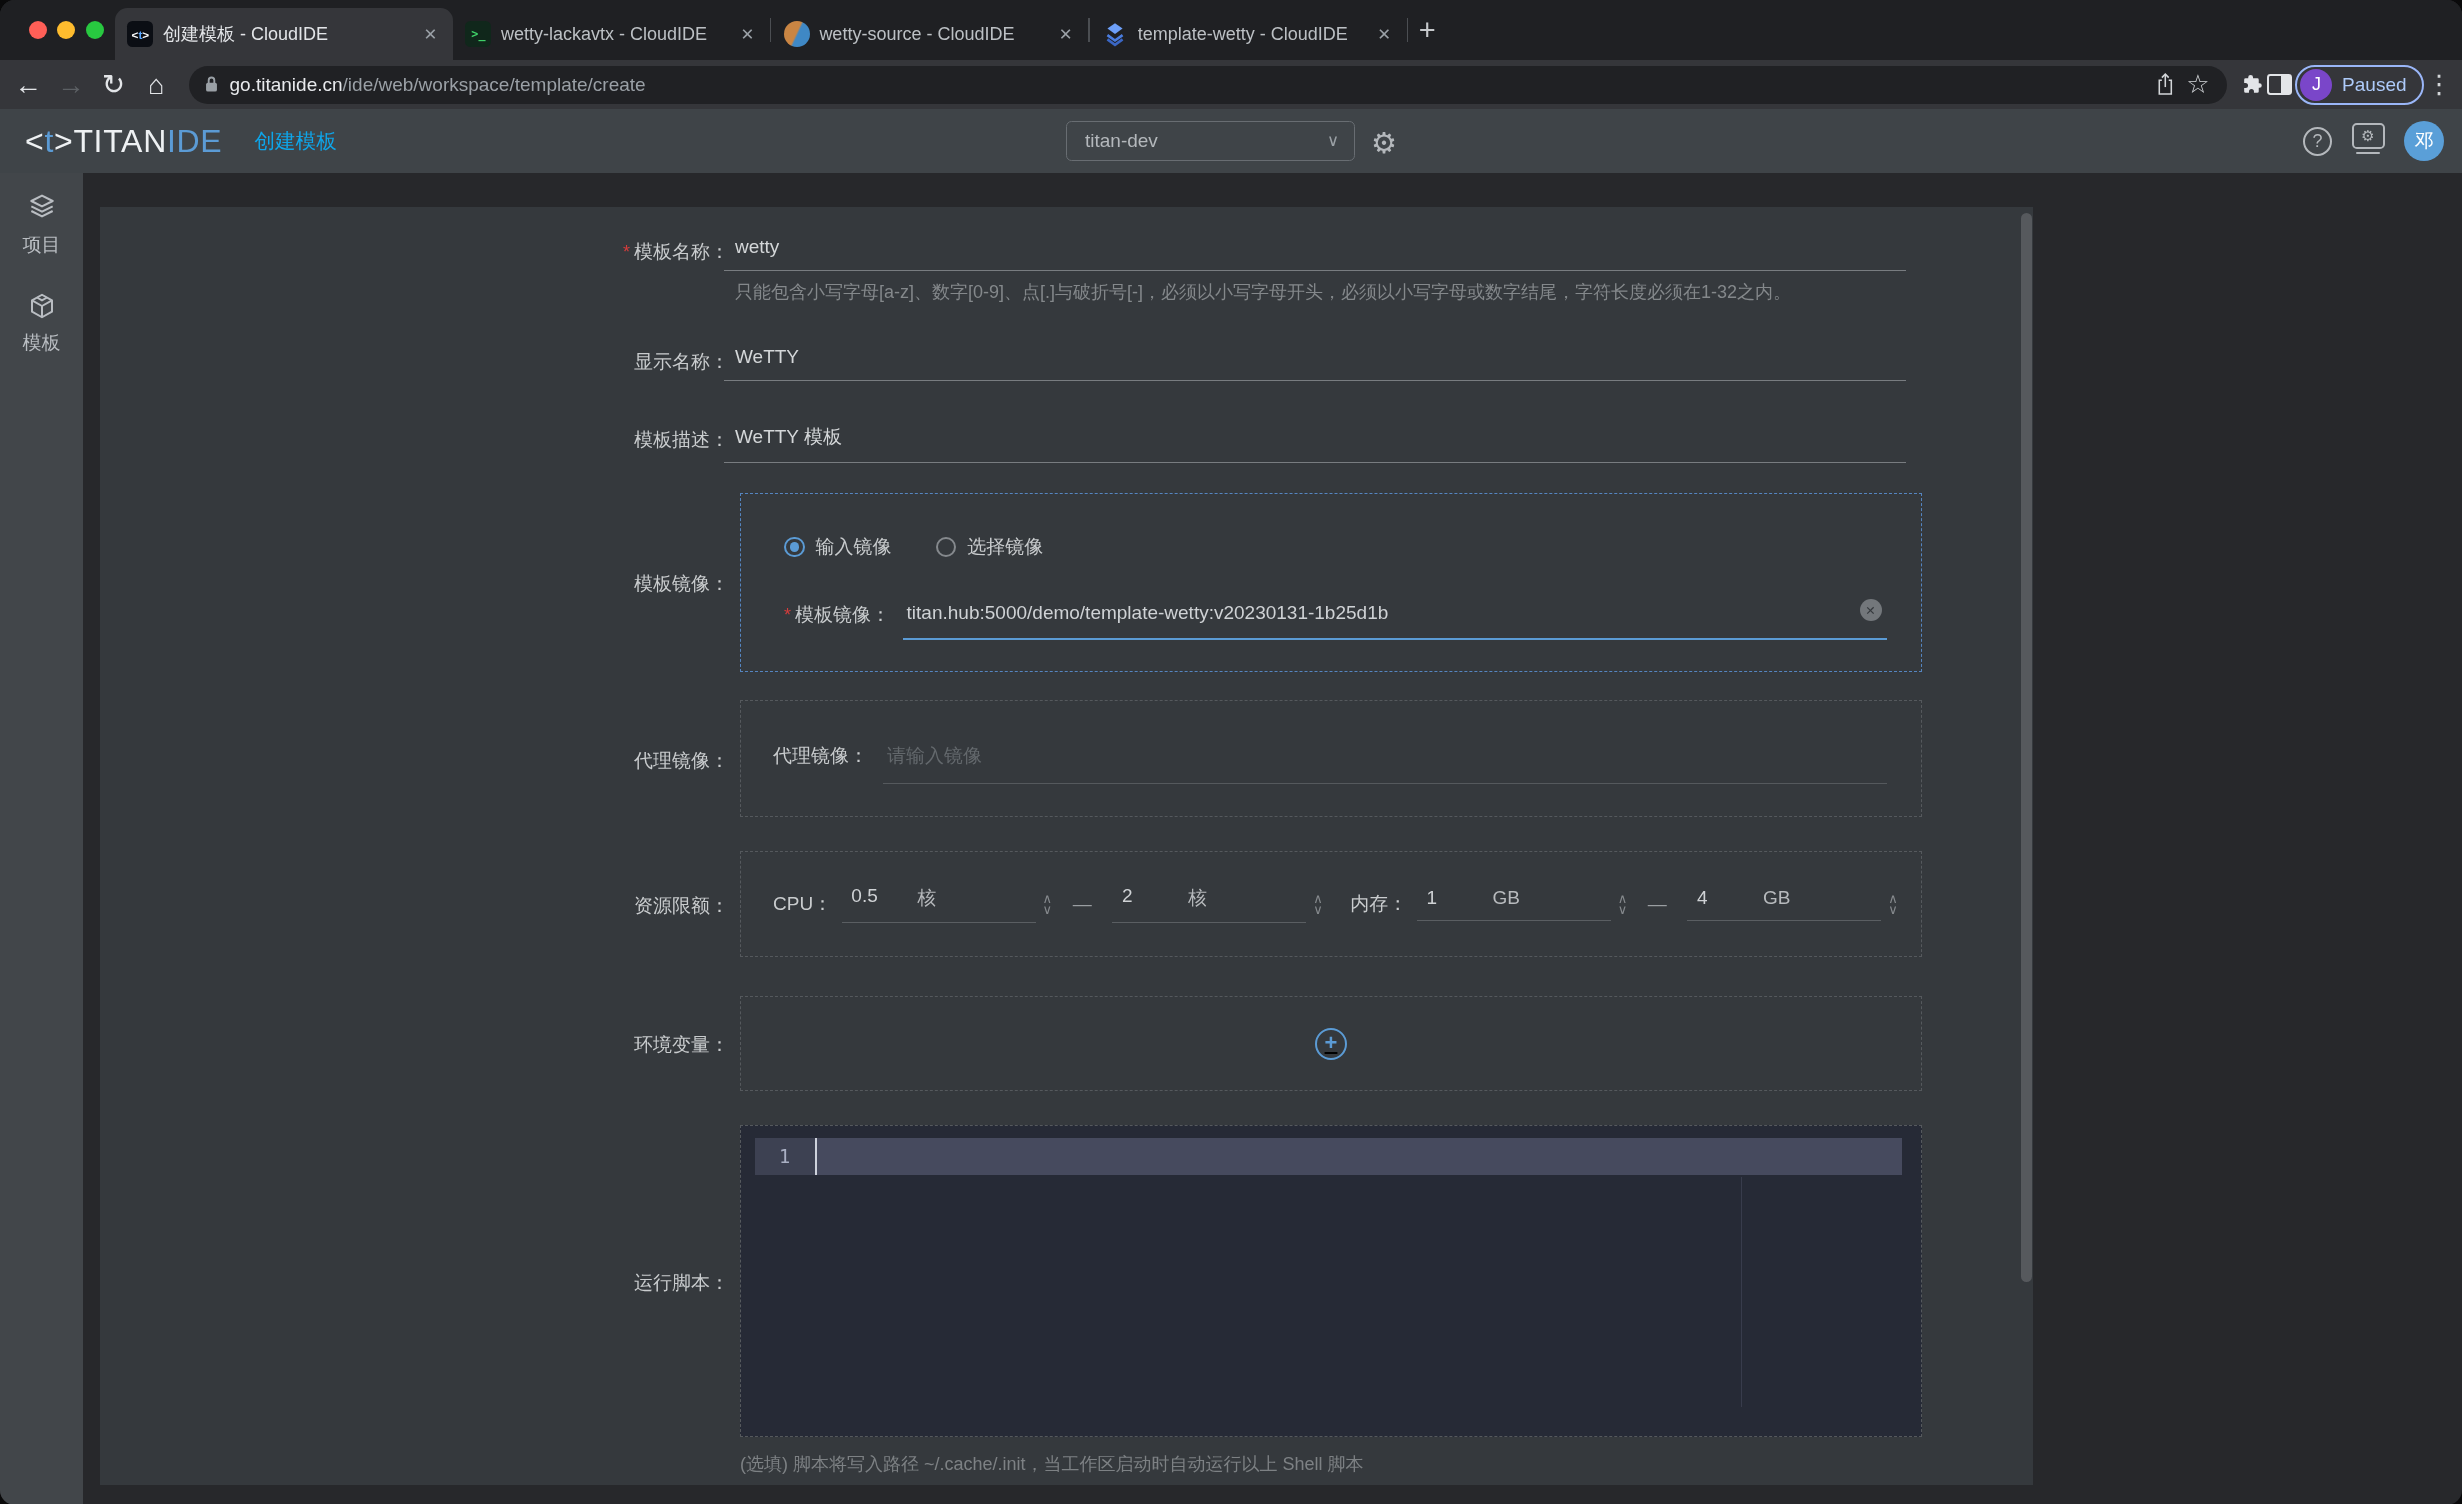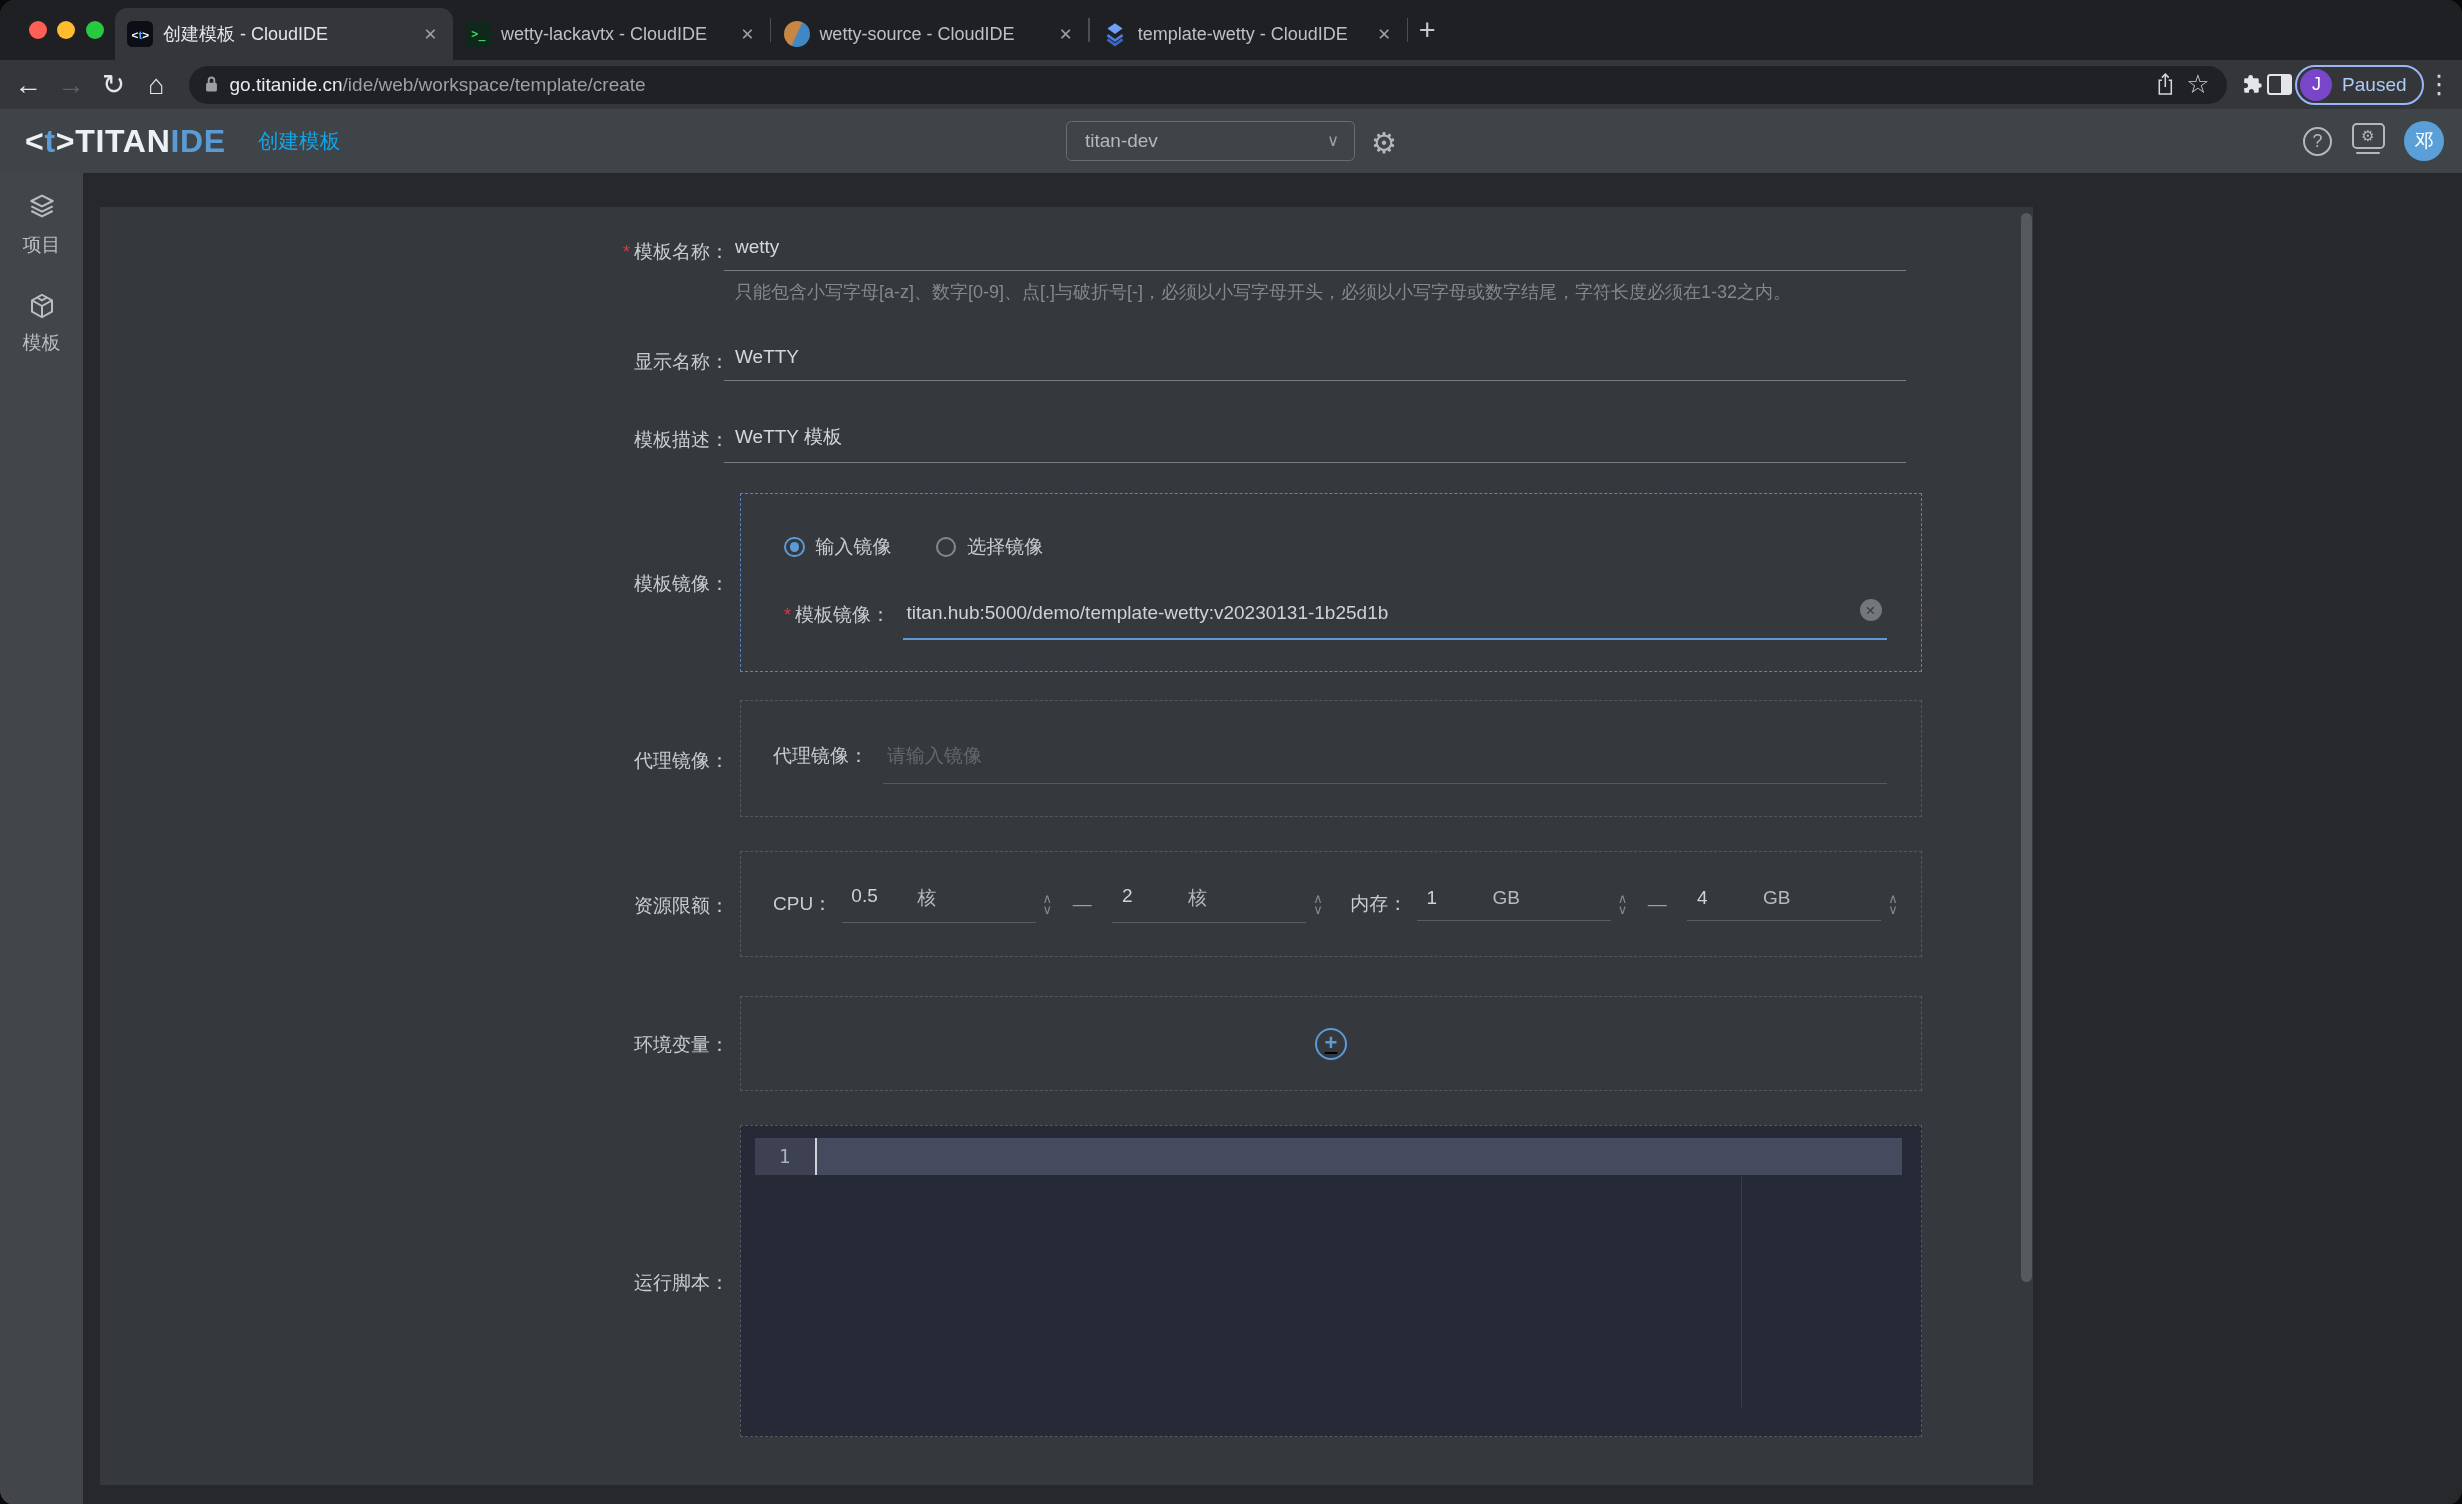--- a/index.html
+++ b/index.html
@@ -37,21 +37,21 @@
   .star { font-size:26px; color:#d3d6d9; }
   .kebab { font-size:26px; color:#d3d6d9; width:23.4px; text-align:center; }
   .sidepanel-ic { width:25px; height:20.6px; border:2.1px solid #e3e5e8; border-radius:3.4px; position:relative; }
   .sidepanel-ic::after { content:""; position:absolute; right:0; top:0; bottom:0; width:9.6px; background:#e3e5e8; }
   .profile-pill { height:40px; border:2.1px solid #9ab6f8; border-radius:20.6px; display:flex; align-items:center; gap:9.6px; padding:0 15px 0 3.4px; }
   .pcircle { width:32px; height:32px; border-radius:50%; background:#7a46c9; color:#fff; font-size:18px; display:flex; align-items:center; justify-content:center; }
   .paused { color:#aecbfa; font-size:19px; }
 
   
   .app-header { position:relative; height:64px; background:#3f4448; display:flex; align-items:center; }
-  .logo { margin-left:25px; font-size:32px; font-weight:bold; letter-spacing:0.7px; color:#eef1f3; white-space:nowrap; }
+  .logo { margin-left:25px; font-size:32px; font-weight:normal; letter-spacing:0.7px; color:#eef1f3; white-space:nowrap; }
   .logo .blue { color:#5b9bd5; }
   .page-title { margin-left:32px; font-size:20.6px; color:#0ea5e9; }
   .ws-select { position:absolute; left:1066px; top:11.7px; width:289px; height:40px; border:1.4px solid #686d72; border-radius:5.5px;
                display:flex; align-items:center; padding:0 15px 0 18px; color:#b4b8bc; font-size:19px; }
   .ws-select .spacer{flex:1;}
   .chev { font-size:16.5px; color:#9aa0a5; }
   .hgear { position:absolute; left:1371px; top:16.5px; font-size:29px; color:#b4b8bc; }
   .hright { position:absolute; right:18px; top:0; height:64px; display:flex; align-items:center; gap:19px; }
   .help-ic { width:29px; height:29px; border:2.1px solid #b4b8bc; border-radius:50%; color:#b4b8bc; font-size:18px; display:flex; align-items:center; justify-content:center; }
   .mon-ic { width:34px; height:36px; display:flex; flex-direction:column; align-items:center; }
@@ -345,18 +345,19 @@
       </div>
 
       <div class="flabel" style="top:1063px;">运行脚本：</div>
       <div class="editor" style="top:918px;">
         <div class="ed-ruler"></div>
         <div class="ed-line">
           <span class="ed-gutter">1</span>
           <span class="ed-cursor"></span>
         </div>
       </div>
+      <div class="script-hint" style="top:1245px;">(选填) 脚本将写入路径 ~/.cache/.init，当工作区启动时自动运行以上 Shell 脚本</div>
 
     </div>
   </div>
 
 </div>
 
 
 </body></html>

